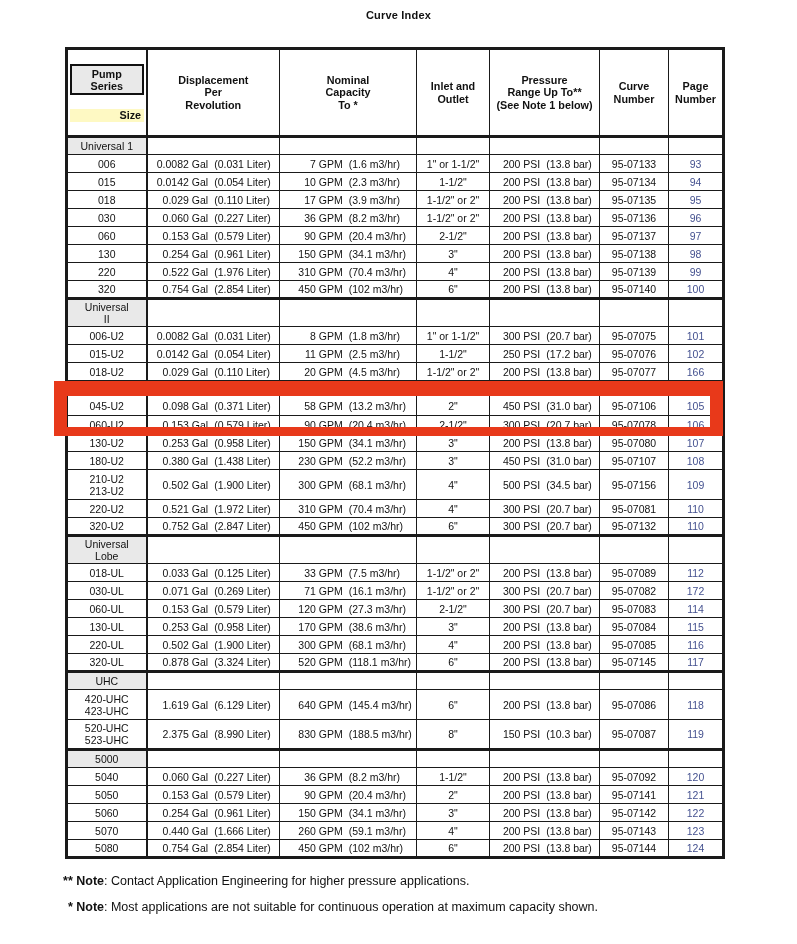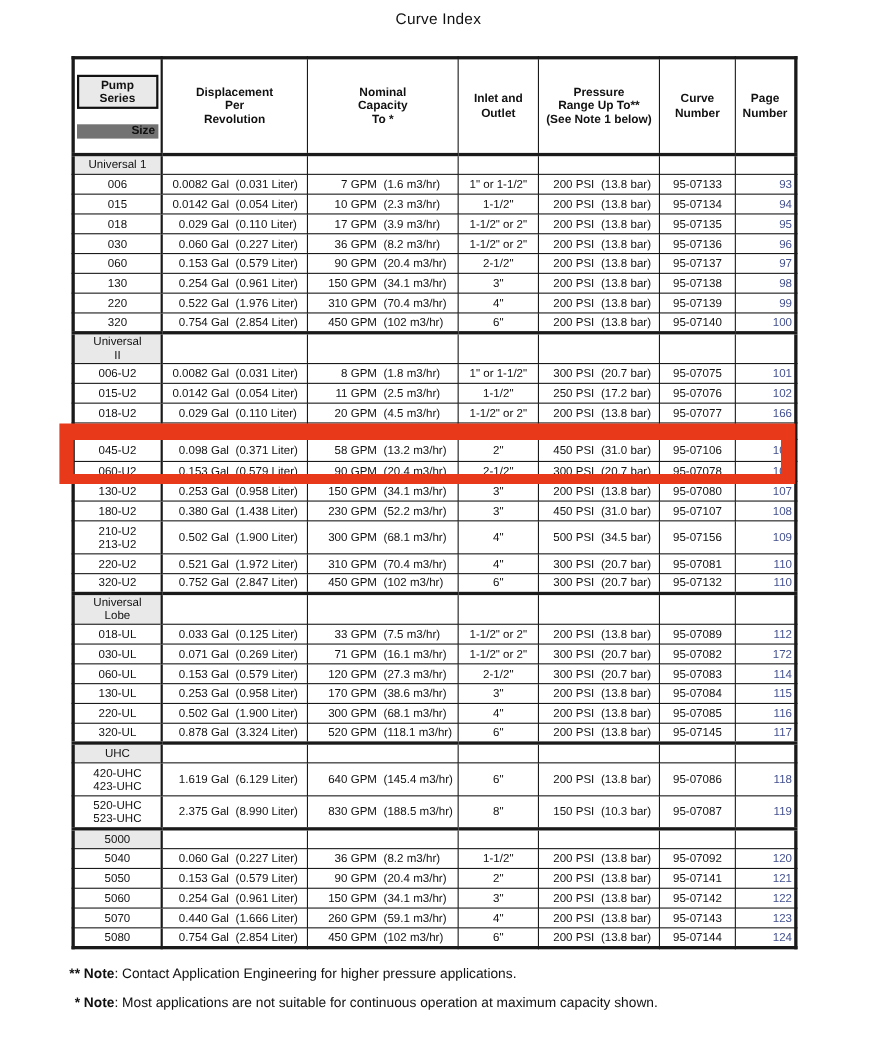--- a/index.html
+++ b/index.html
@@ -1,21 +1,21 @@
 <!DOCTYPE html>
 <html><head>
 <meta charset="utf-8">
 <style>
   * { margin:0; padding:0; box-sizing:border-box; }
   html,body { background:#ffffff; }
   #page {
     position:relative; width:797px; height:944px; background:#ffffff;
     font-family:"Liberation Sans","DejaVu Sans",sans-serif; color:#111; overflow:hidden;
   }
-  .title { text-align:center; font-weight:normal; font-size:14px; padding-top:9px; letter-spacing:.2px; }
+  .title { text-align:center; font-weight:bold; font-size:11px; padding-top:9px; letter-spacing:.2px; }
 
   .table-wrap { position:relative; margin:26px 0 0 65px; width:660px; }
   table.curve {
     border-collapse:collapse; table-layout:fixed; width:660px;
     font-size:10.5px; line-height:1.15;
   }
   table.curve { border:3px solid #1a1a1a; }
   col.w-size  { width:80px; }
   col.w-disp  { width:133px; }
   col.w-cap   { width:137px; }
@@ -30,39 +30,39 @@
   }
   td.c-size, th.hdr-size { border-right-width:2px; }
 
   thead th { font-weight:bold; font-size:10.8px; border-bottom:3px solid #1a1a1a; background:#fff; height:50px; }
   th.hdr-size { padding:0; vertical-align:top; }
   .pump-box {
     margin:2px 2px 1px 2px; height:31px; border:2.5px solid #111; background:#e9e9e9;
     display:flex; align-items:center; justify-content:center; font-weight:bold; white-space:pre-line;
   }
   .size-box {
-    margin:0 2px 1px 2px; height:13px; background:#737373;
+    margin:0 2px 1px 2px; height:13px; background:#fef9c3;
     display:flex; align-items:center; justify-content:center; font-weight:bold;padding-left:47px;
   }
 
   tr.section-row td { border-top:3px solid #1a1a1a; height:18px; }
   tr.section-row.tall td { height:27px; }
   td.section-cell { background:#e9e9e9; font-weight:normal; }
   td.empty-cell { background:#fff; }
 
   tr.data-row td { height:18px; }
   tr.data-row.double td { height:30px; }
   tr.data-row.obscured td { height:15px; }
   tr.data-row.row-highlighted td { height:20px;margin-top:20px; }
 
   .twopart { display:flex; width:100%; }
   .twopart .p1 { flex:0 0 46%; text-align:right; white-space:nowrap; }
   .twopart .p2 { flex:1 1 auto; text-align:left; padding-left:6px; white-space:nowrap; }
 
-  td.page-link { color:#44518f;text-align:right; }
+  td.page-link { color:#44518f; }
 
   .highlight-box {
     position:absolute; border-style:solid; border-width:16px 13px 12px 13px;
     background:transparent; pointer-events:none; z-index:4;
     top:291px; left:-11px; width:669px; height:53px; 
   }
 
   .notes { margin:15px 0 0 52px; font-size:12.5px; }
   .note-line { margin-bottom:12px; }
   .note-prefix { font-weight:bold; display:inline-block; width:52px; text-align:right; }

